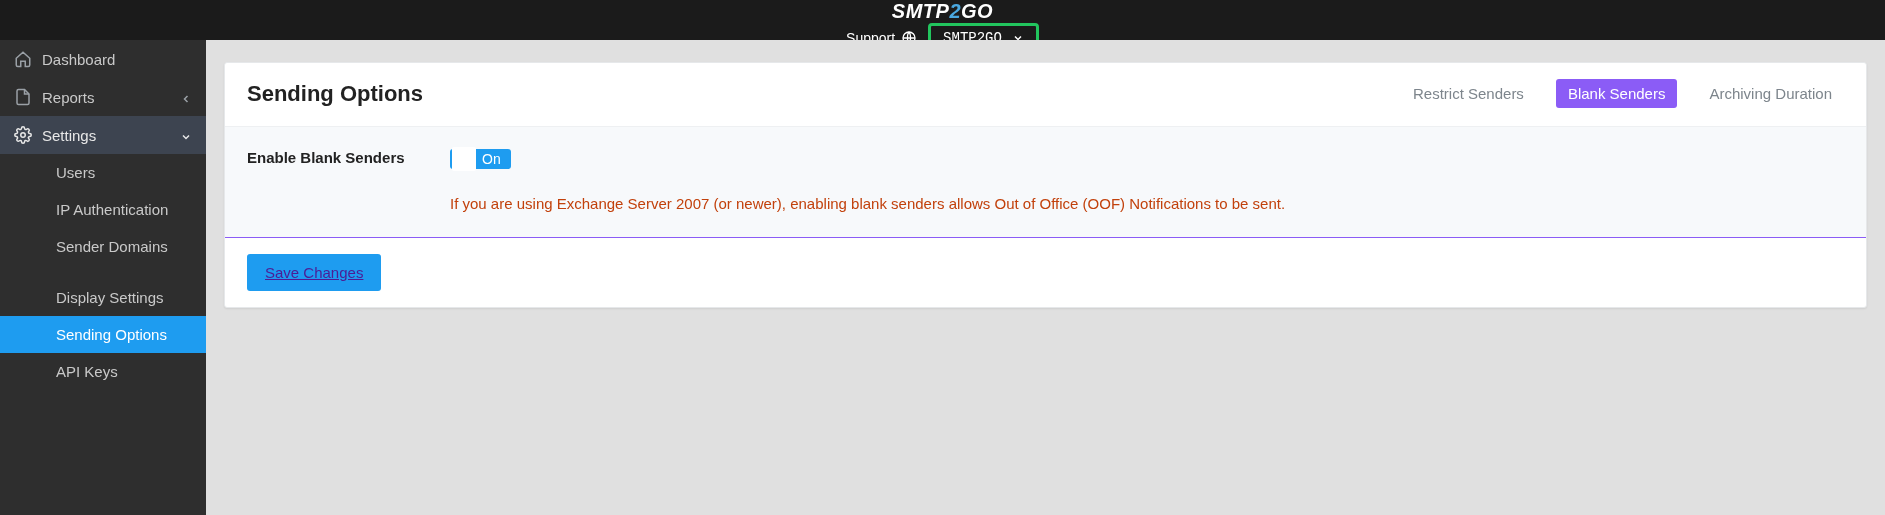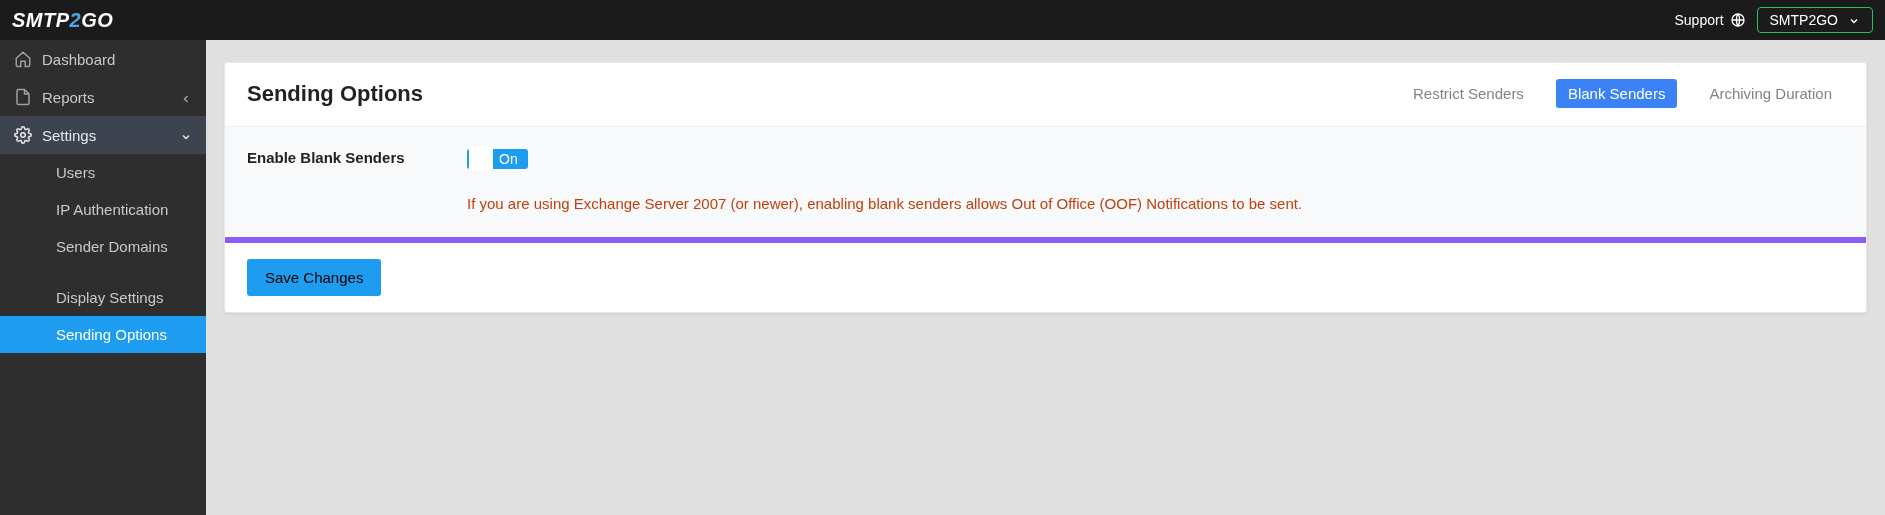--- a/index.html
+++ b/index.html
@@ -13,46 +13,48 @@
     overflow: hidden;
   }
   
   .topbar {
     height: 40px;
     background: #1b1b1b;
     display: flex;
     align-items: center;
     justify-content: space-between;
     padding: 0 12px;
+    flex-direction: column;
   }
   .logo {
     color: #fff;
     font-size: 20px;
     font-weight: 700;
     font-style: italic;
     letter-spacing: 0.5px;
     display: flex;
     align-items: center;
   }
   .logo .accent { color: #4aa8e0; font-style: italic; }
   .topbar-right { display: flex; align-items: center; gap: 11px; }
   .support-link { color: #fff; font-size: 14px; cursor: pointer; display:flex; align-items:center; gap:6px;}
   .globe-icon {
     width: 16px; height: 16px; display:inline-block;
   }
   .account-dropdown {
-    border: 1px solid #22c55e;
+    border: 3px solid #22c55e;
     border-radius: 4px;
     padding: 4px 12px;
     color: #fff;
     font-size: 14px;
     display: flex;
     align-items: center;
     gap: 10px;
     cursor: pointer;
+    font-family: Liberation Mono, monospace;
   }
   .chevron-down {
     width: 12px; height: 12px; display:inline-block;
   }
   
   .shell { display: flex; height: calc(100% - 40px); }
   .sidebar {
     width: 206px;
     background: #2e2e2e;
     color: #c9c9c9;
@@ -102,29 +104,29 @@
   }
   .tabs { display: flex; gap: 20px; }
   .tab {
     color: #7d858c;
     font-size: 15px;
     cursor: pointer;
     padding: 6px 12px;
     border-radius: 3px;
   }
   .tab.active {
-    background: #3b82f6;
+    background: #8b5cf6;
     color: #fff;
   }
   .setting-block {
     background: #f7f9fb;
     padding: 22px;
-    border-bottom: 6px solid #8b5cf6;
-    display: flex;
-    gap: 20px;
+    border-bottom: 1px solid #8b5cf6;
+    display: flex;
+    gap: 3px;
   }
   .setting-label {
     width: 200px;
     font-size: 15px;
     font-weight: 700;
     color: #222;
   }
   .setting-body { flex: 1; }
   .toggle {
     display: inline-flex;
@@ -144,26 +146,27 @@
     color: #c2410c;
     font-size: 15px;
     margin-top: 18px;
     line-height: 1.45;
   }
   .card-footer {
     padding: 16px 22px;
   }
   .btn-primary {
     background: #1e9cf0;
-    color: #000000;
+    color: #4c1d95;
     border: none;
     padding: 10px 18px;
     font-size: 15px;
     border-radius: 3px;
     cursor: pointer;
+    text-decoration: underline;
   }
 </style>
 </head>
 <body>
 
 <div class="topbar">
   <div class="logo">
     <span>SMTP</span>
       <span class="accent">2</span>
       <span>GO</span>
@@ -241,20 +244,23 @@
       <span>Sender Domains</span>
     </div>
 
     <div class="section-gap"></div>
 
     <div class="sub-item">
       <span>Display Settings</span>
     </div>
     <div class="sub-item active">
       <span>Sending Options</span>
+    </div>
+    <div class="sub-item">
+      <span>API Keys</span>
     </div>
   </div>
 
   <div class="main">
     <div class="card">
       <div class="card-header">
         <div class="card-title">Sending Options</div>
         <div class="tabs">
           <div class="tab">Restrict Senders</div>
           <div class="tab active">Blank Senders</div>

